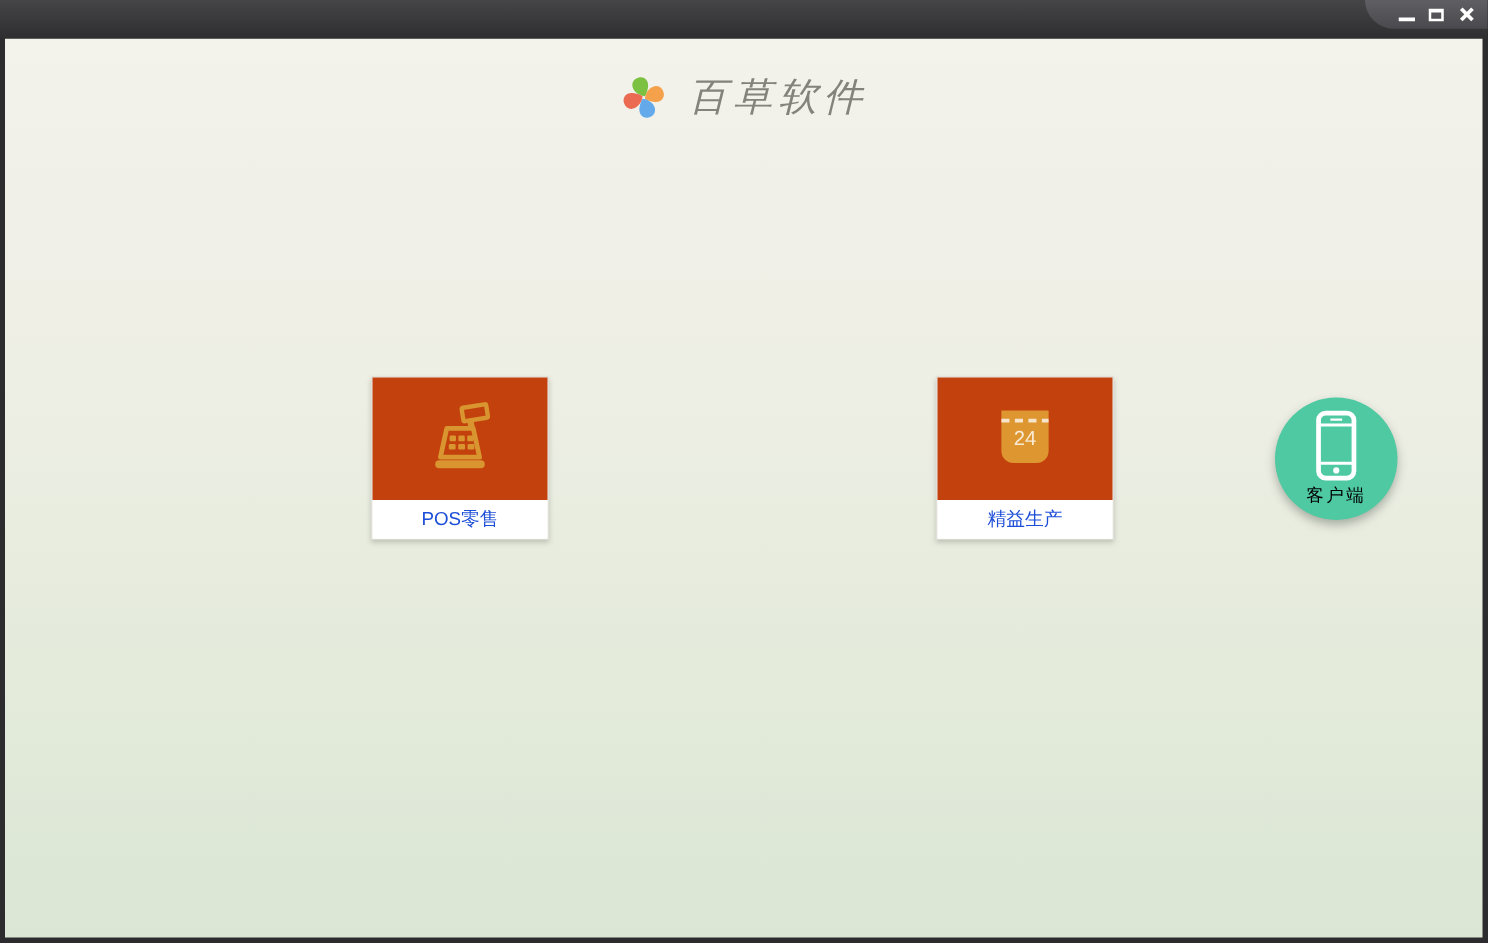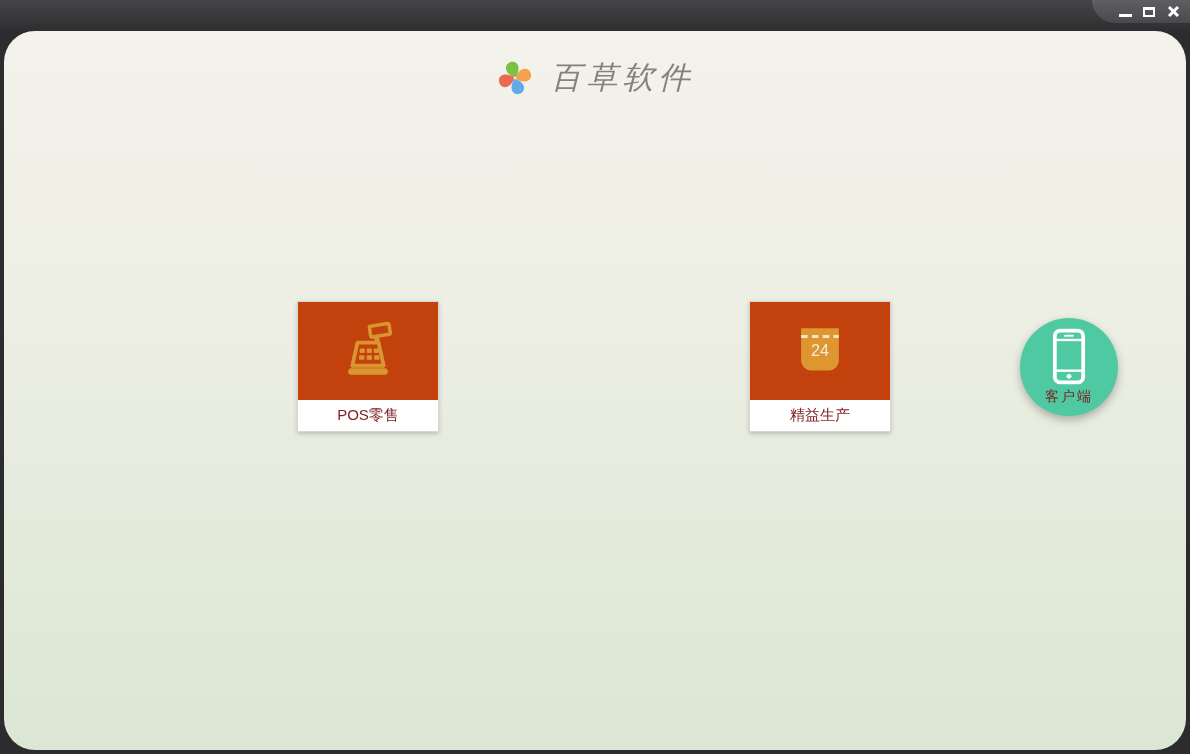--- a/index.html
+++ b/index.html
@@ -25,21 +25,20 @@
   .win-btn {
     width:16px; height:16px; display:flex; align-items:center; justify-content:center;
     cursor:pointer;
   }
   .min-bar { width:13px; height:3px; background:#fff; margin-top:7px; }
   .max-box { width:12px; height:10px; border:2px solid #fff; border-top-width:3px; }
   
   .content {
     position:absolute; left:4px; top:31px; width:1182px; height:719px;
     background:linear-gradient(180deg, #f3f2eb 0%, #edeee4 40%, #e4ebdb 70%, #dbe6d5 100%);
-    border-radius:31px;
   }
   .logo-row {
     position:absolute; top:26px; left:0; width:100%;
     display:flex; align-items:center; justify-content:center; gap:17px;
   }
   .app-title {
     font-family:"DejaVu Serif", serif;
     font-style:italic;
     font-size:31px;
     color:#84837b;
@@ -52,35 +51,35 @@
     border:1px solid #d9d8cf;
     box-shadow:0 2px 4px rgba(110,115,100,0.35);
     cursor:pointer;
   }
   .card .tile { width:100%; height:98px; display:flex; align-items:center; justify-content:center; }
   .tile-orange { background:#c2410c; }
   .tile-green  { background:#aade82; }
   .card .label {
     width:100%; height:31px; background:#fff;
     display:flex; align-items:center; justify-content:center;
-    font-size:15px; color:#7f1d1d;
+    font-size:15px; color:#1d4ed8;
   }
   .card-pos  { left:293px; }
   .card-trade{ left:519px; }
   .card-lean { left:745px; }
   
   .client-circle {
     position:absolute; left:1016px; top:287px; width:98px; height:98px;
     border-radius:50%;
     background:#4ec9a2;
     box-shadow:0 4px 8px rgba(90,100,90,0.45);
     display:flex; flex-direction:column; align-items:center; justify-content:center;
     cursor:pointer;
   }
-  .client-label { color:#7f1d1d; font-size:14px; letter-spacing:2px; margin-top:3px; }
+  .client-label { color:#000000; font-size:14px; letter-spacing:2px; margin-top:3px; }
 </style>
 </head>
 <body>
 
 <div class="titlebar">
   <div class="controls-tab">
     <div class="win-btn">
       <span class="min-bar"></span>
     </div>
     <div class="win-btn">

